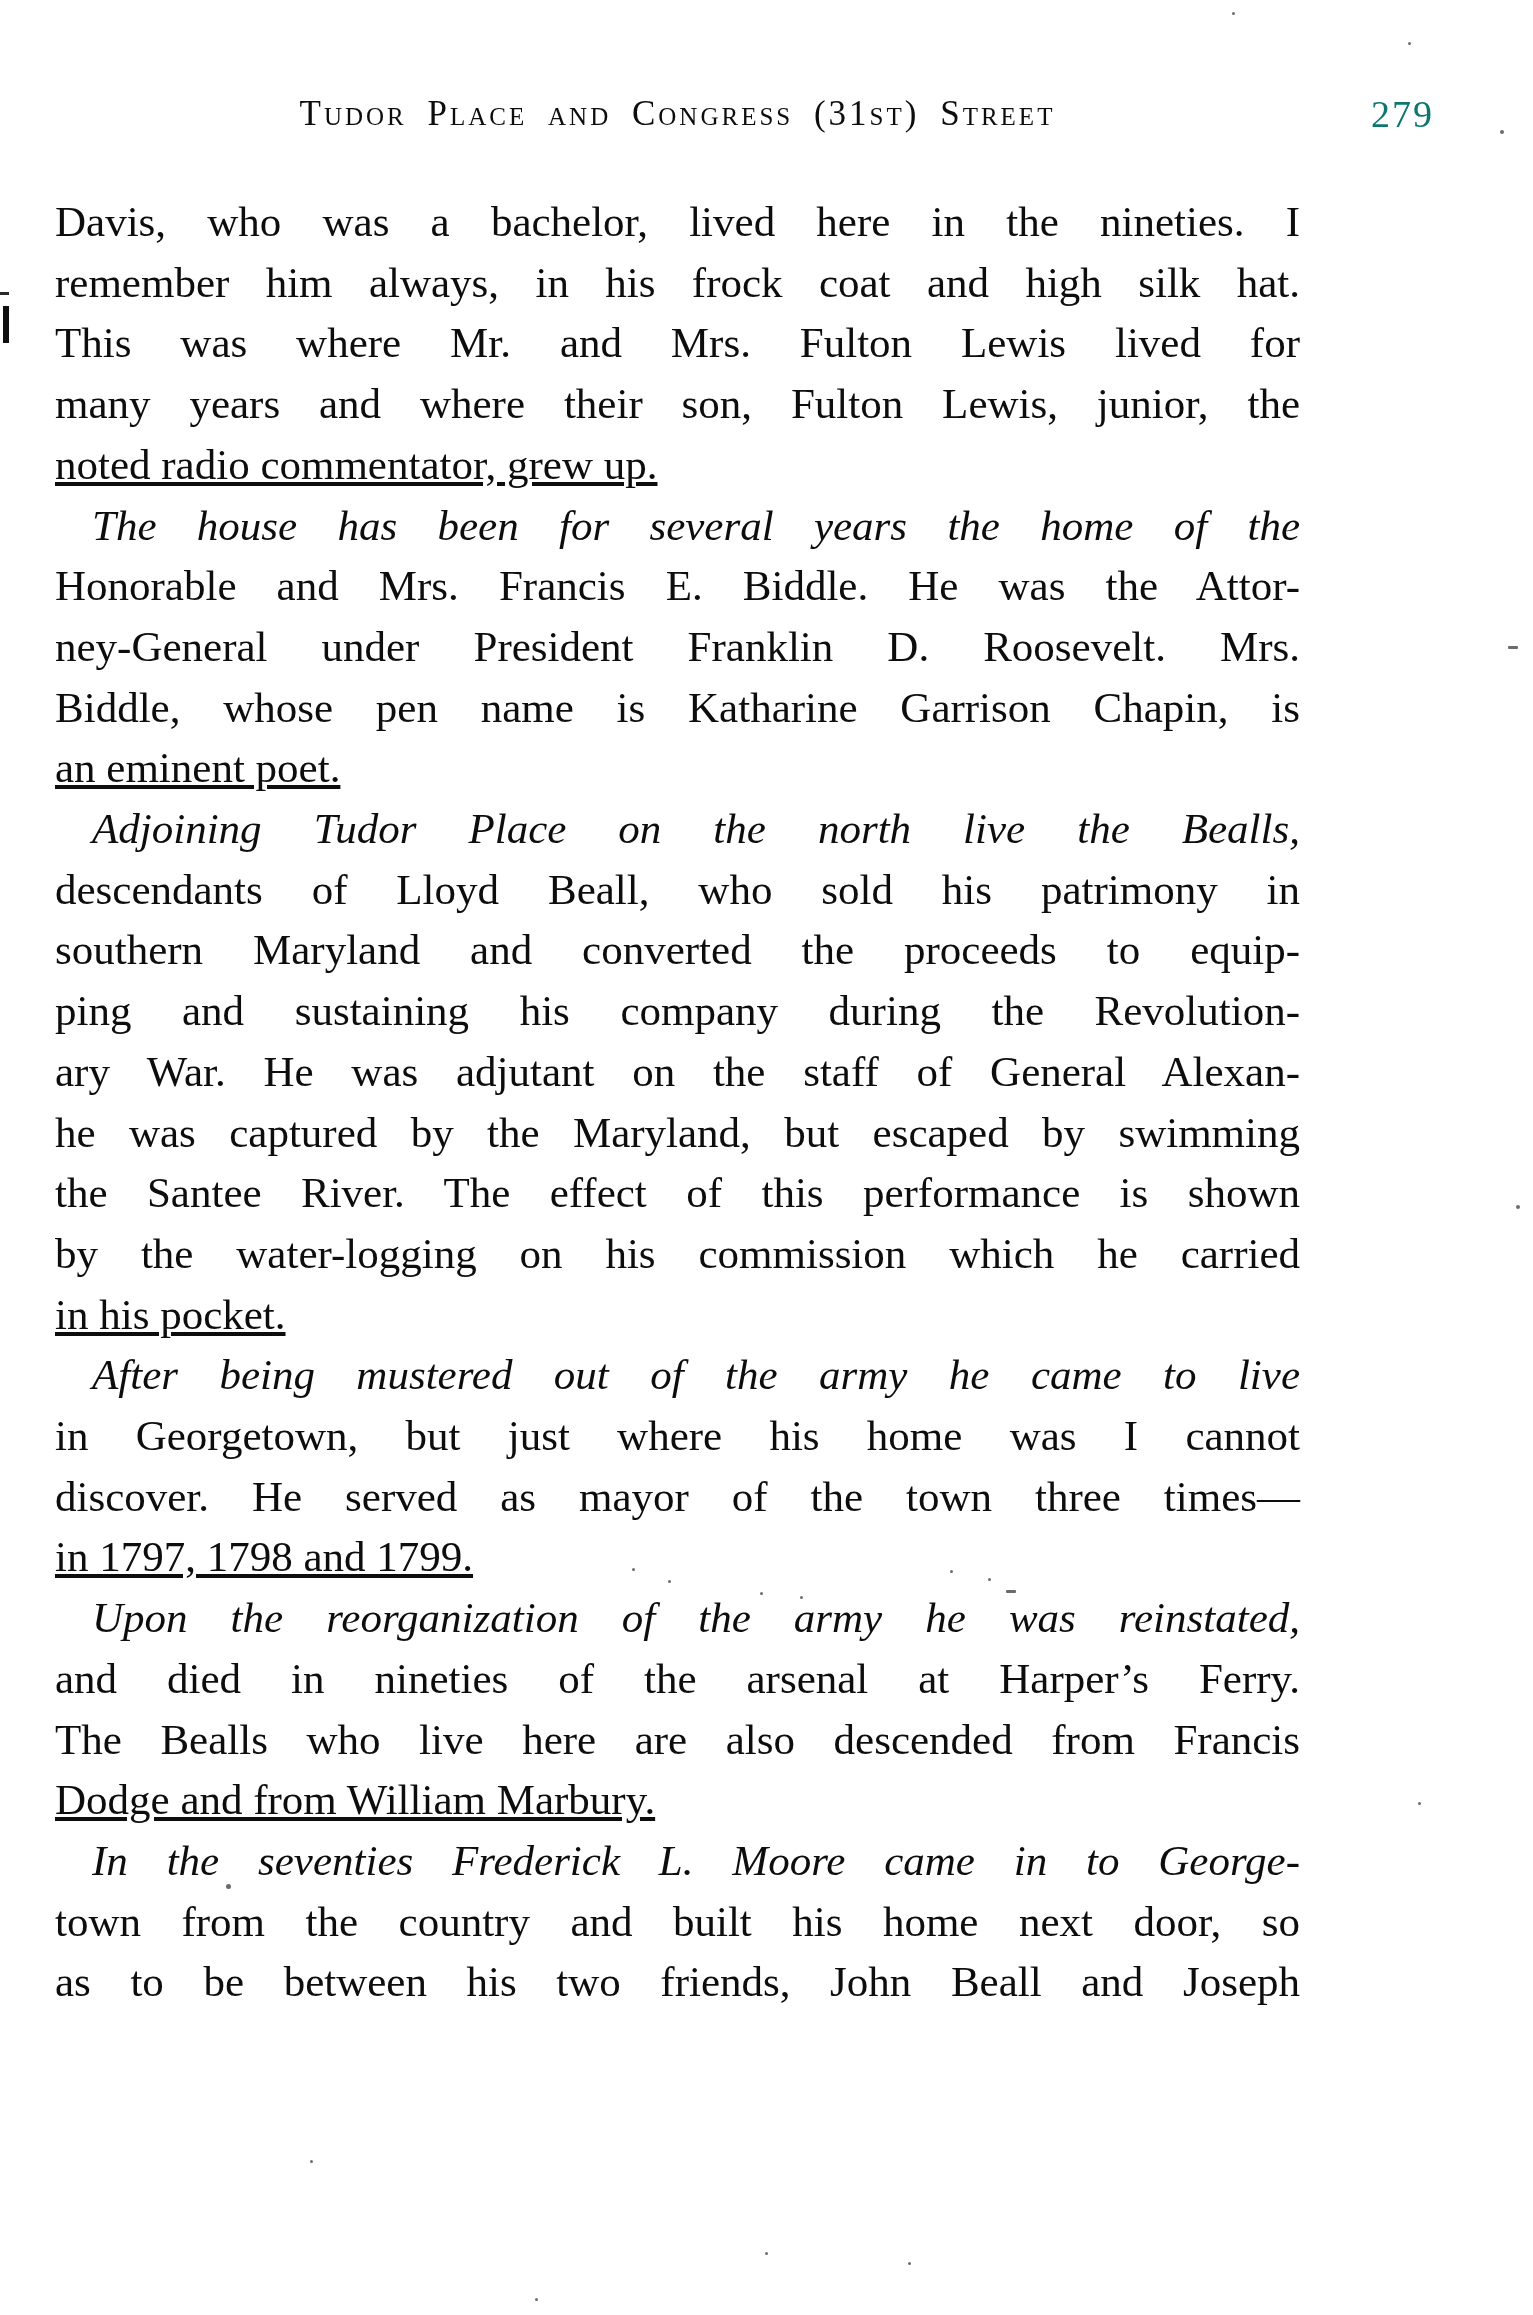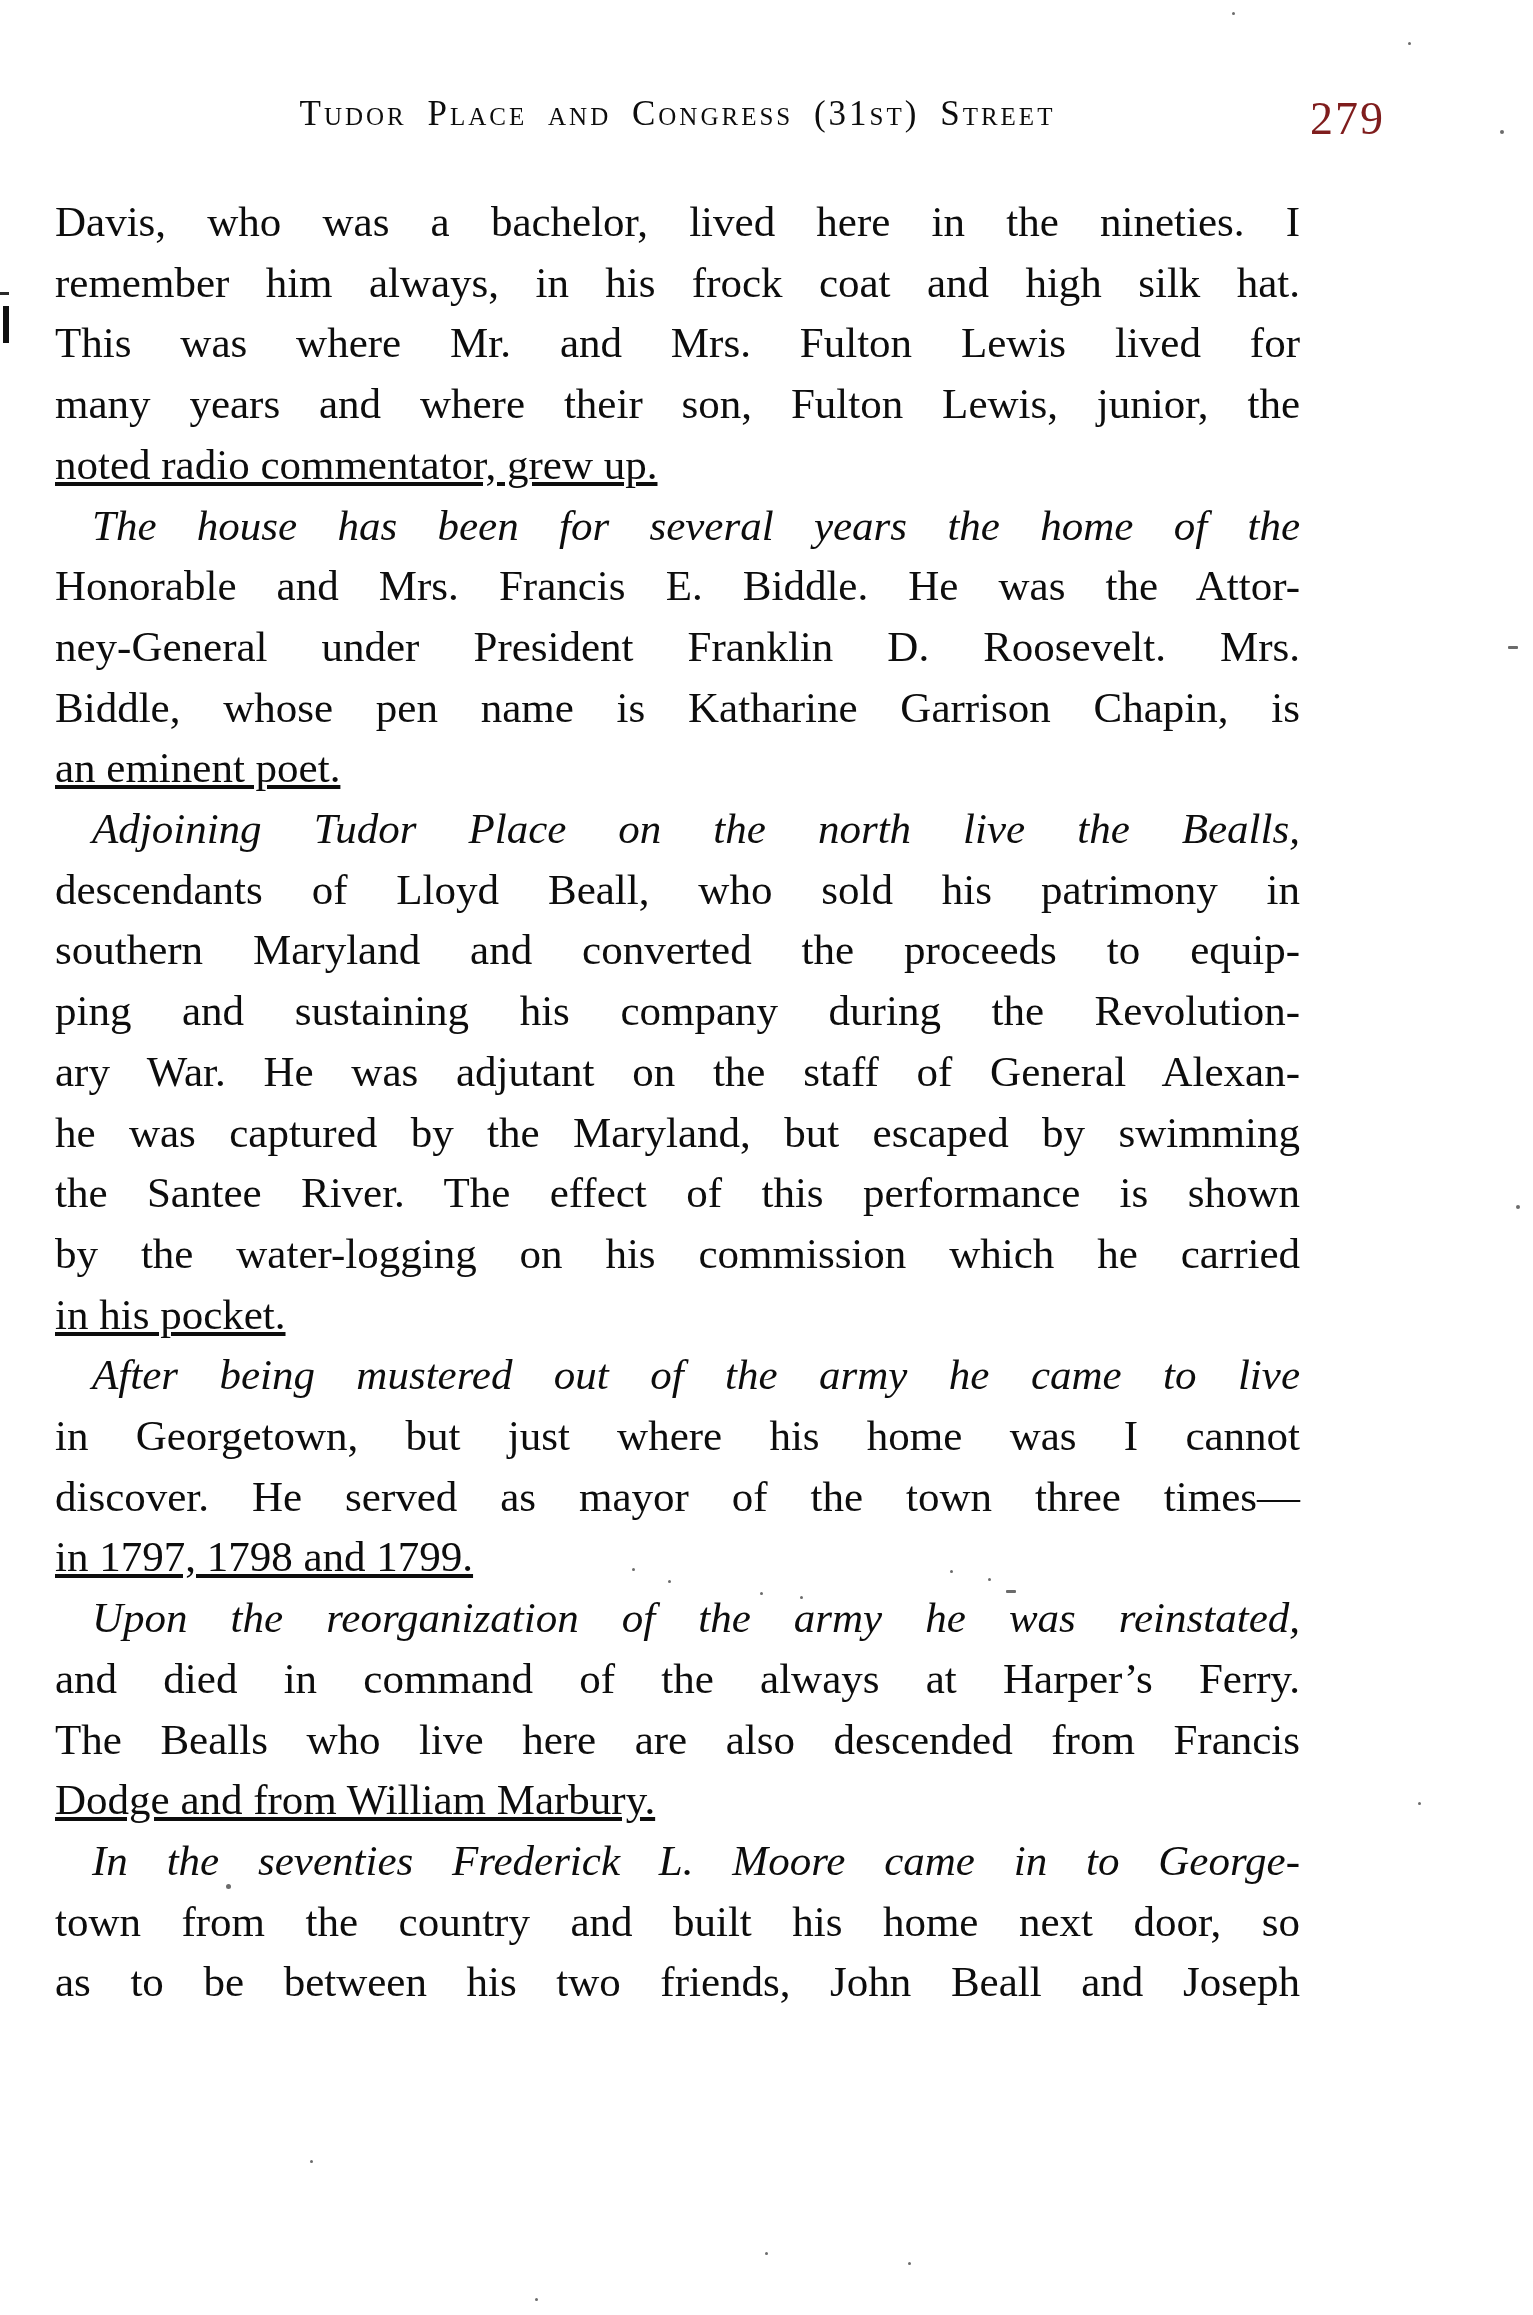--- a/index.html
+++ b/index.html
@@ -27,25 +27,25 @@
   .header-title {
     font-variant: small-caps;
     font-size: 35px;
     letter-spacing: 3px;
     word-spacing: 9px;
     color: #0d0d0d;
     margin-top: 16px;
   }
   .page-number {
     position: absolute;
-    left: 1255px;
+    left: 1316px;
     top: -2px;
-    font-size: 46px;
+    font-size: 38px;
     letter-spacing: 2px;
-    color: #7f1d1d;
+    color: #0f766e;
   }
   .text-block {
     position: absolute;
     left: 55px;
     top: 192px;
     width: 1245px;
     font-size: 43px;
     line-height: 60.7px;
   }
   .line {
@@ -116,21 +116,21 @@
       <div class="line">ary War.  He was adjutant on the staff of General Alexan-</div>
       <div class="line">he was captured by the Maryland, but escaped by swimming</div>
       <div class="line">the Santee River.  The effect of this performance is shown</div>
       <div class="line">by the water-logging on his commission which he carried</div>
       <div class="line last">in his pocket.</div>
       <div class="line indent">After being mustered out of the army he came to live</div>
       <div class="line">in Georgetown, but just where his home was I cannot</div>
       <div class="line">discover.  He served as mayor of the town three times—</div>
       <div class="line last">in 1797, 1798 and 1799.</div>
       <div class="line indent">Upon the reorganization of the army he was reinstated,</div>
-      <div class="line">and died in command of the always at Harper’s Ferry.</div>
+      <div class="line">and died in nineties of the arsenal at Harper’s Ferry.</div>
       <div class="line">The Bealls who live here are also descended from Francis</div>
       <div class="line last">Dodge and from William Marbury.</div>
       <div class="line indent">In the seventies Frederick L. Moore came in to George-</div>
       <div class="line">town from the country and built his home next door, so</div>
       <div class="line">as to be between his two friends, John Beall and Joseph</div>
     </div>
 
   <div class="margin-mark"></div>
   <div class="margin-dash"></div>
 

